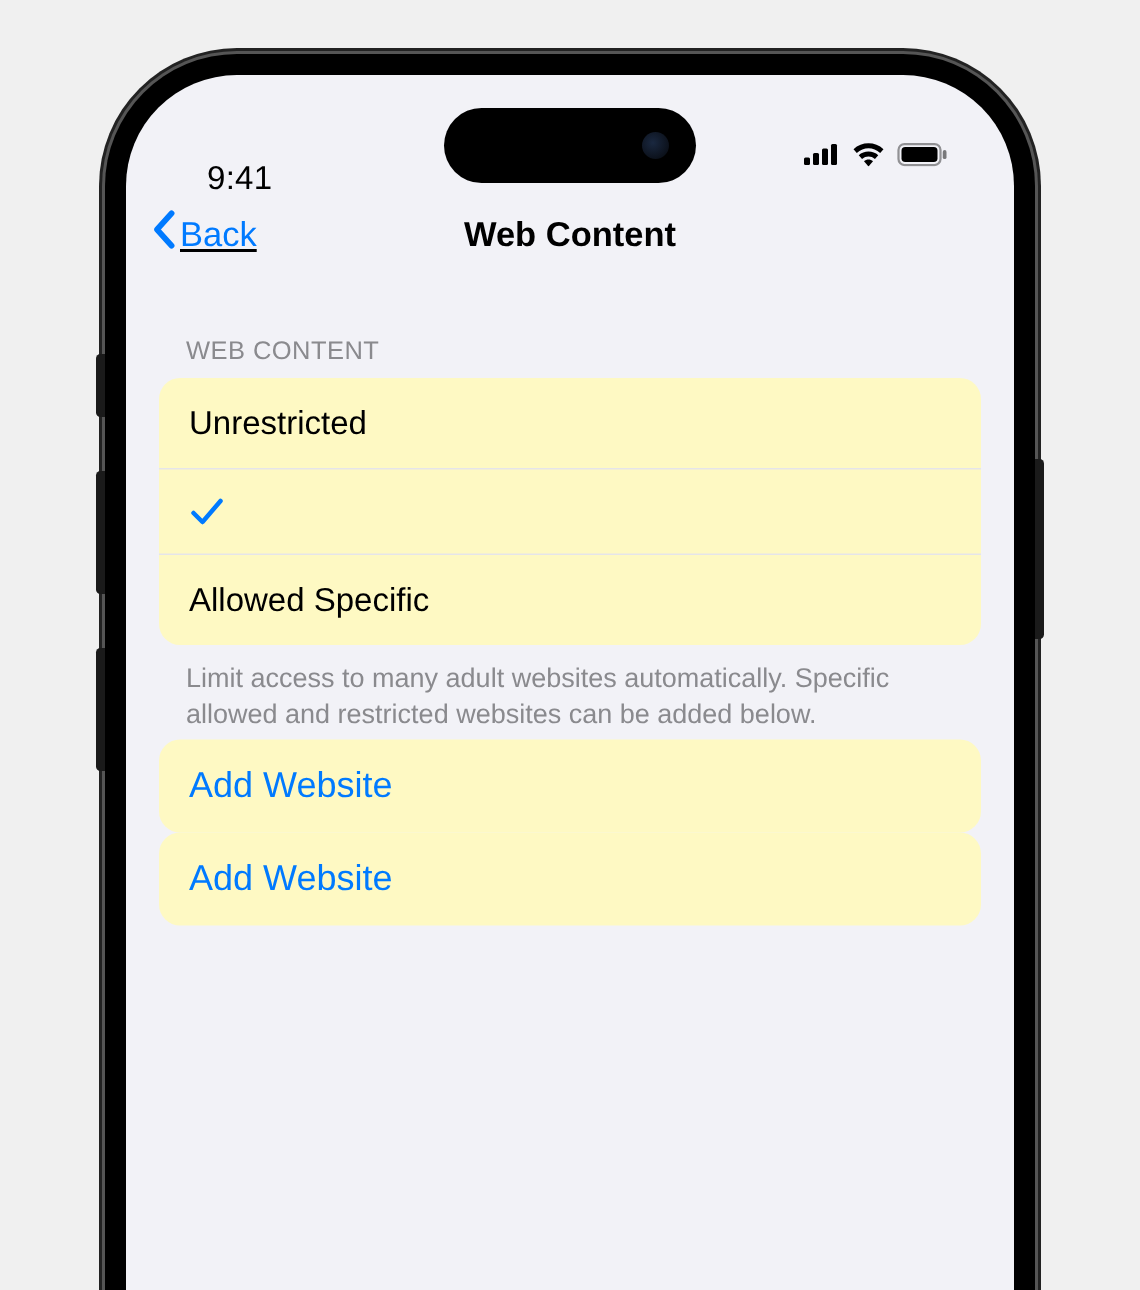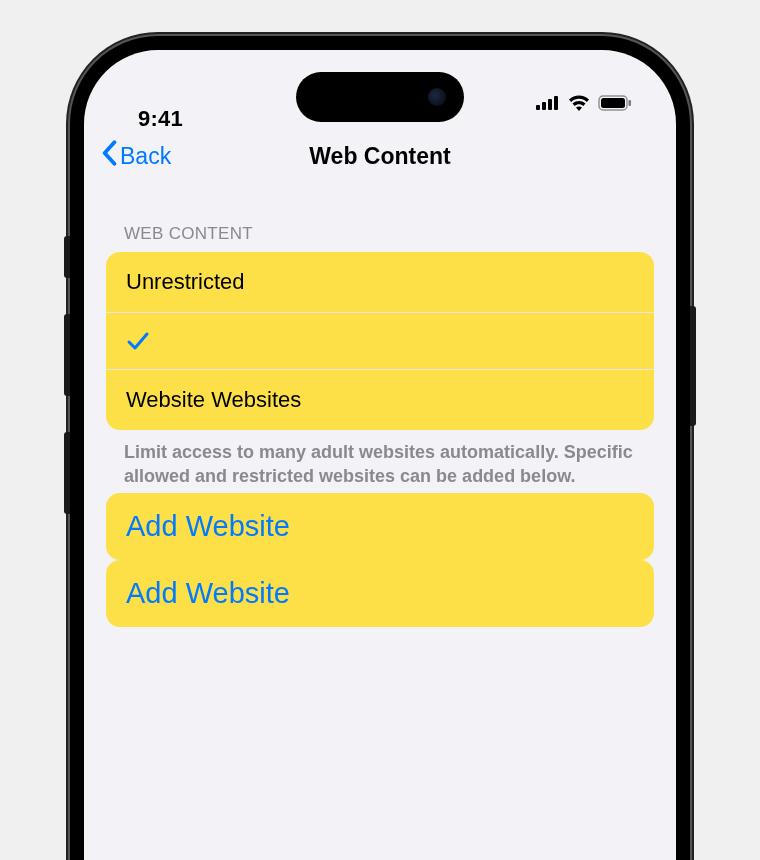--- a/index.html
+++ b/index.html
@@ -70,32 +70,33 @@
     }
     .status-bar {
       display: flex;
       justify-content: space-between;
       align-items: center;
       padding: 30px 44px 0 54px;
       height: 80px;
     }
     .status-time {
       font-size: 22px;
-      font-weight: 700;
+      font-weight: 400;
       letter-spacing: 0.2px;
       margin-top: 28px;
     }
     .status-icons {
       display: flex; align-items: center; gap: 8px;
     }
     .nav-bar {
       display: flex;
       align-items: center;
       padding: 10px 24px 14px 16px;
       position: relative;
+      text-decoration: underline;
     }
     .back-group {
       display: flex; align-items:center; gap:2px;
       color: #007aff;
       font-size: 23px;
     }
     .nav-title {
       position: absolute;
       left: 0; right: 0;
       text-align: center;
@@ -111,38 +112,37 @@
       color: #8a8a8e;
       letter-spacing: 0.3px;
       padding: 20px 18px 8px 18px;
       text-transform: uppercase;
     }
     .section-footer {
       font-size: 18px;
       color: #8a8a8e;
       line-height: 1.35;
       padding: 10px 18px 4px 18px;
-      font-weight: bold;
     }
     .list {
-      background: #fde047;
+      background: #fef9c3;
       border-radius: 14px;
       overflow: hidden;
     }
     .list-row {
       display: flex;
       align-items: center;
       justify-content: space-between;
       padding: 17px 20px;
       font-size: 22px;
       color: #000;
       border-bottom: 1px solid #e5e5ea;
     }
     .list-row:last-child { border-bottom: none; }
-    .list-row.link { color: #007aff; font-size: 29px; }
+    .list-row.link { color: #007aff; font-size: 24px; }
     .check-icon svg { display:block; }
   </style>
 </head>
 <body>
 
 <div class="phone-frame">
   <div class="phone-buttons-left">
     <div class="phone-button-side btn-small"></div>
     <div class="phone-button-side btn-med"></div>
     <div class="phone-button-side btn-med"></div>
@@ -204,21 +204,21 @@
           <span>Unrestricted</span>
         </div>
         <div class="list-row">
           <span class="check-icon">
             <svg width="24" height="22" viewBox="0 0 24 22">
                 <path d="M3 12 L9 18 L21 4" stroke="#007aff" stroke-width="3" fill="none" stroke-linecap="round" stroke-linejoin="round"></path>
               </svg>
           </span>
         </div>
         <div class="list-row">
-          <span>Website Websites</span>
+          <span>Allowed Specific</span>
         </div>
       </div>
       <div class="section-footer">Limit access to many adult websites automatically. Specific allowed and restricted websites can be added below.</div>
 
       <div class="list">
         <div class="list-row link">
           <span>Add Website</span>
         </div>
       </div>
 

